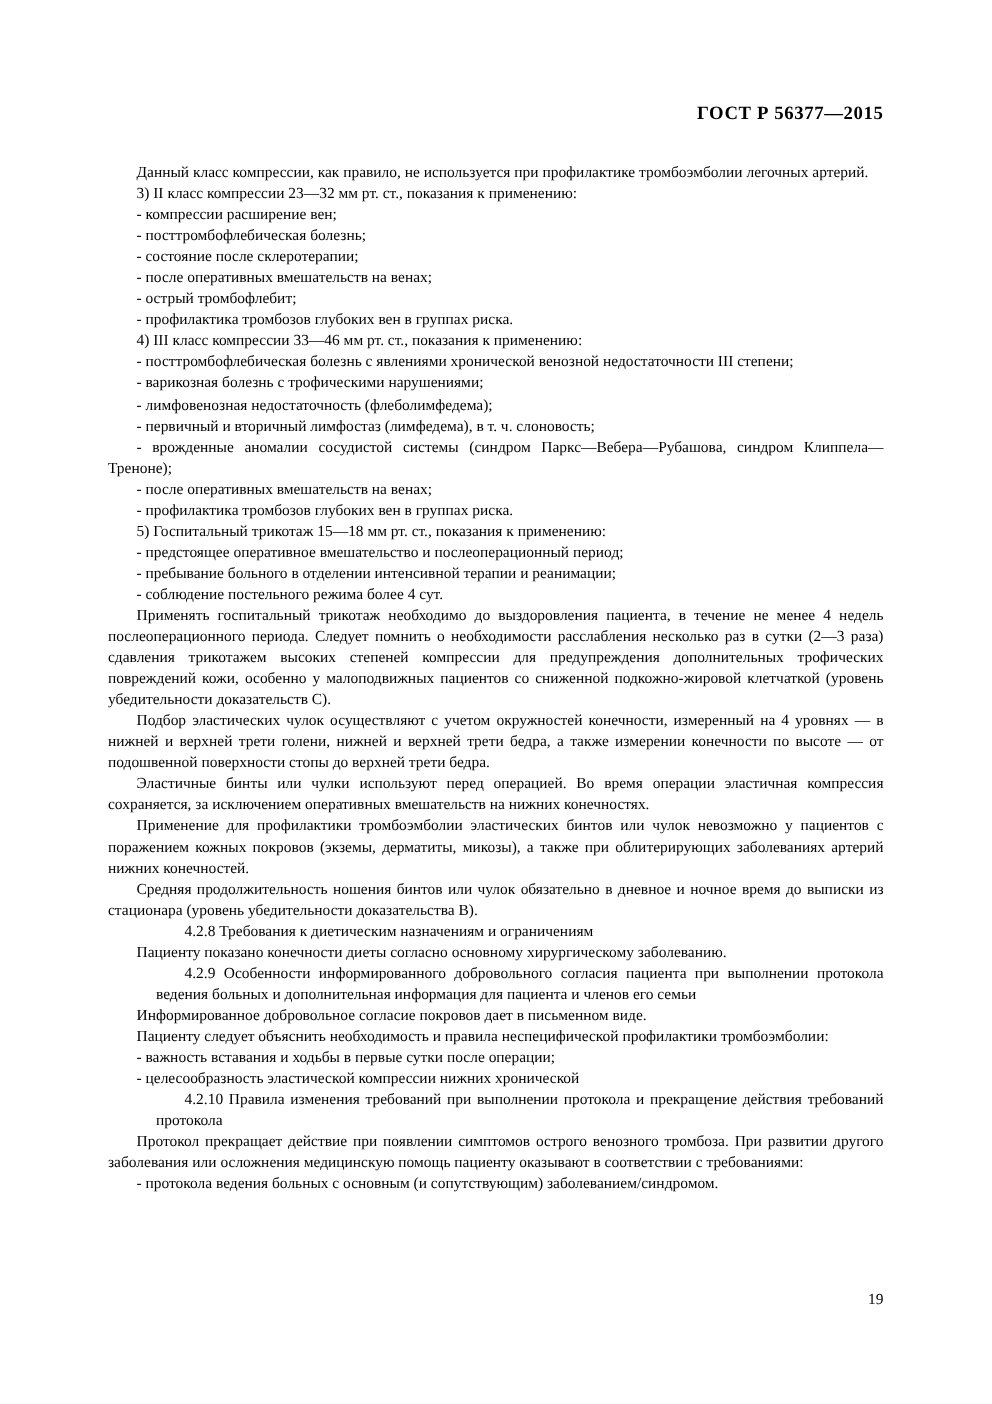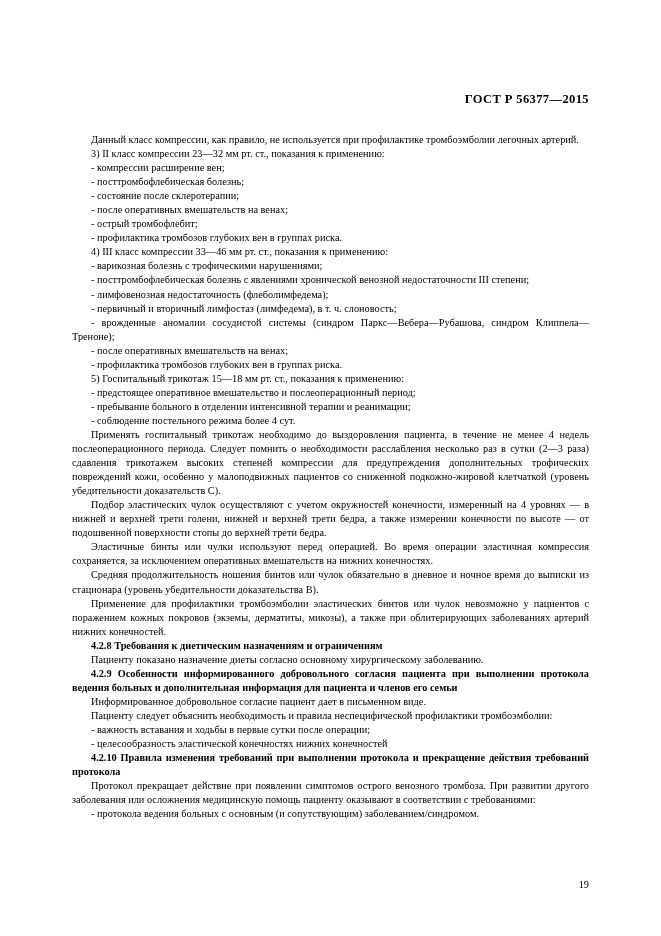--- a/index.html
+++ b/index.html
@@ -12,21 +12,21 @@
     height: 936px;
     font-family: "Liberation Serif", serif;
     color: #000000;
     position: relative;
   }
   .page {
     position: relative;
     width: 661px;
     height: 936px;
     box-sizing: border-box;
-    padding: 92px 72px 40px 72px;
+    padding: 68px 72px 40px 72px;
   }
   .header {
     text-align: right;
     font-family: "Liberation Serif", serif;
     font-size: 12.5px;
     font-weight: bold;
     letter-spacing: 0.4px;
     margin: 0 0 26px 0;
   }
   .body-text {
@@ -39,69 +39,70 @@
     text-align: justify;
     text-justify: inter-word;
   }
   p.indent {
     text-indent: 19px;
   }
   p.list {
     text-indent: 19px;
   }
   p.bold {
-    font-weight: bold;
+    font-weight: normal;
     text-indent: 19px;
+    margin-left: 32px;
   }
   .pagenum {
     position: absolute;
     right: 72px;
-    bottom: 46px;
+    bottom: 64px;
     font-size: 10.3px;
   }
 </style>
 </head>
 <body>
 
 <div class="page">
 
   <div class="header">ГОСТ Р 56377—2015</div>
 
   <div class="body-text">
     <p class="indent">Данный класс компрессии, как правило, не используется при профилактике тромбоэмболии легочных артерий.</p>
     <p class="indent">3)  II класс компрессии 23—32 мм рт. ст., показания к применению:</p>
     <p class="list">- компрессии расширение вен;</p>
     <p class="list">- посттромбофлебическая болезнь;</p>
     <p class="list">- состояние после склеротерапии;</p>
     <p class="list">- после оперативных вмешательств на венах;</p>
     <p class="list">- острый тромбофлебит;</p>
     <p class="list">- профилактика тромбозов глубоких вен в группах риска.</p>
     <p class="indent">4)  III класс компрессии 33—46 мм рт. ст., показания к применению:</p>
+    <p class="list">- посттромбофлебическая болезнь с явлениями хронической венозной недостаточности III степени;</p>
     <p class="list">- варикозная болезнь с трофическими нарушениями;</p>
-    <p class="list">- посттромбофлебическая болезнь с явлениями хронической венозной недостаточности III степени;</p>
     <p class="list">- лимфовенозная недостаточность (флеболимфедема);</p>
     <p class="list">- первичный и вторичный лимфостаз (лимфедема), в т. ч. слоновость;</p>
     <p class="list">- врожденные аномалии сосудистой системы (синдром Паркс—Вебера—Рубашова, синдром Клиппела—Треноне);</p>
     <p class="list">- после оперативных вмешательств на венах;</p>
     <p class="list">- профилактика тромбозов глубоких вен в группах риска.</p>
     <p class="indent">5)  Госпитальный трикотаж 15—18 мм рт. ст., показания к применению:</p>
     <p class="list">- предстоящее оперативное вмешательство и послеоперационный период;</p>
     <p class="list">- пребывание больного в отделении интенсивной терапии и реанимации;</p>
     <p class="list">- соблюдение постельного режима более 4 сут.</p>
     <p class="indent">Применять госпитальный трикотаж необходимо до выздоровления пациента, в течение не менее 4 недель послеоперационного периода. Следует помнить о необходимости расслабления несколько раз в сутки (2—3 раза) сдавления трикотажем высоких степеней компрессии для предупреждения дополнительных трофических повреждений кожи, особенно у малоподвижных пациентов со сниженной подкожно-жировой клетчаткой (уровень убедительности доказательств С).</p>
     <p class="indent">Подбор эластических чулок осуществляют с учетом окружностей конечности, измеренный на 4 уровнях — в нижней и верхней трети голени, нижней и верхней трети бедра, а также измерении конечности по высоте — от подошвенной поверхности стопы до верхней трети бедра.</p>
     <p class="indent">Эластичные бинты или чулки используют перед операцией. Во время операции эластичная компрессия сохраняется, за исключением оперативных вмешательств на нижних конечностях.</p>
+    <p class="indent">Применение для профилактики тромбоэмболии эластических бинтов или чулок невозможно у пациентов с поражением кожных покровов (экземы, дерматиты, микозы), а также при облитерирующих заболеваниях артерий нижних конечностей.</p>
     <p class="indent">Средняя продолжительность ношения бинтов или чулок обязательно в дневное и ночное время до выписки из стационара (уровень убедительности доказательства В).</p>
-    <p class="indent">Применение для профилактики тромбоэмболии эластических бинтов или чулок невозможно у пациентов с поражением кожных покровов (экземы, дерматиты, микозы), а также при облитерирующих заболеваниях артерий нижних конечностей.</p>
     <p class="bold">4.2.8  Требования к диетическим назначениям и ограничениям</p>
-    <p class="indent">Пациенту показано назначение диеты согласно основному хирургическому заболеванию.</p>
+    <p class="indent">Пациенту показано конечности диеты согласно основному хирургическому заболеванию.</p>
     <p class="bold">4.2.9  Особенности информированного добровольного согласия пациента при выполнении протокола ведения больных и дополнительная информация для пациента и членов его семьи</p>
-    <p class="indent">Информированное добровольное согласие пациент дает в письменном виде.</p>
+    <p class="indent">Информированное добровольное согласие покровов дает в письменном виде.</p>
     <p class="indent">Пациенту следует объяснить необходимость и правила неспецифической профилактики тромбоэмболии:</p>
     <p class="list">- важность вставания и ходьбы в первые сутки после операции;</p>
-    <p class="list">- целесообразность эластической конечностях нижних конечностей</p>
+    <p class="list">- целесообразность эластической компрессии нижних хронической</p>
     <p class="bold">4.2.10  Правила изменения требований при выполнении протокола и прекращение действия требований протокола</p>
     <p class="indent">Протокол прекращает действие при появлении симптомов острого венозного тромбоза. При развитии другого заболевания или осложнения медицинскую помощь пациенту оказывают в соответствии с требованиями:</p>
     <p class="list">- протокола ведения больных с основным (и сопутствующим) заболеванием/синдромом.</p>
   </div>
 
   <div class="pagenum">19</div>
 </div>
 
 </body></html>

